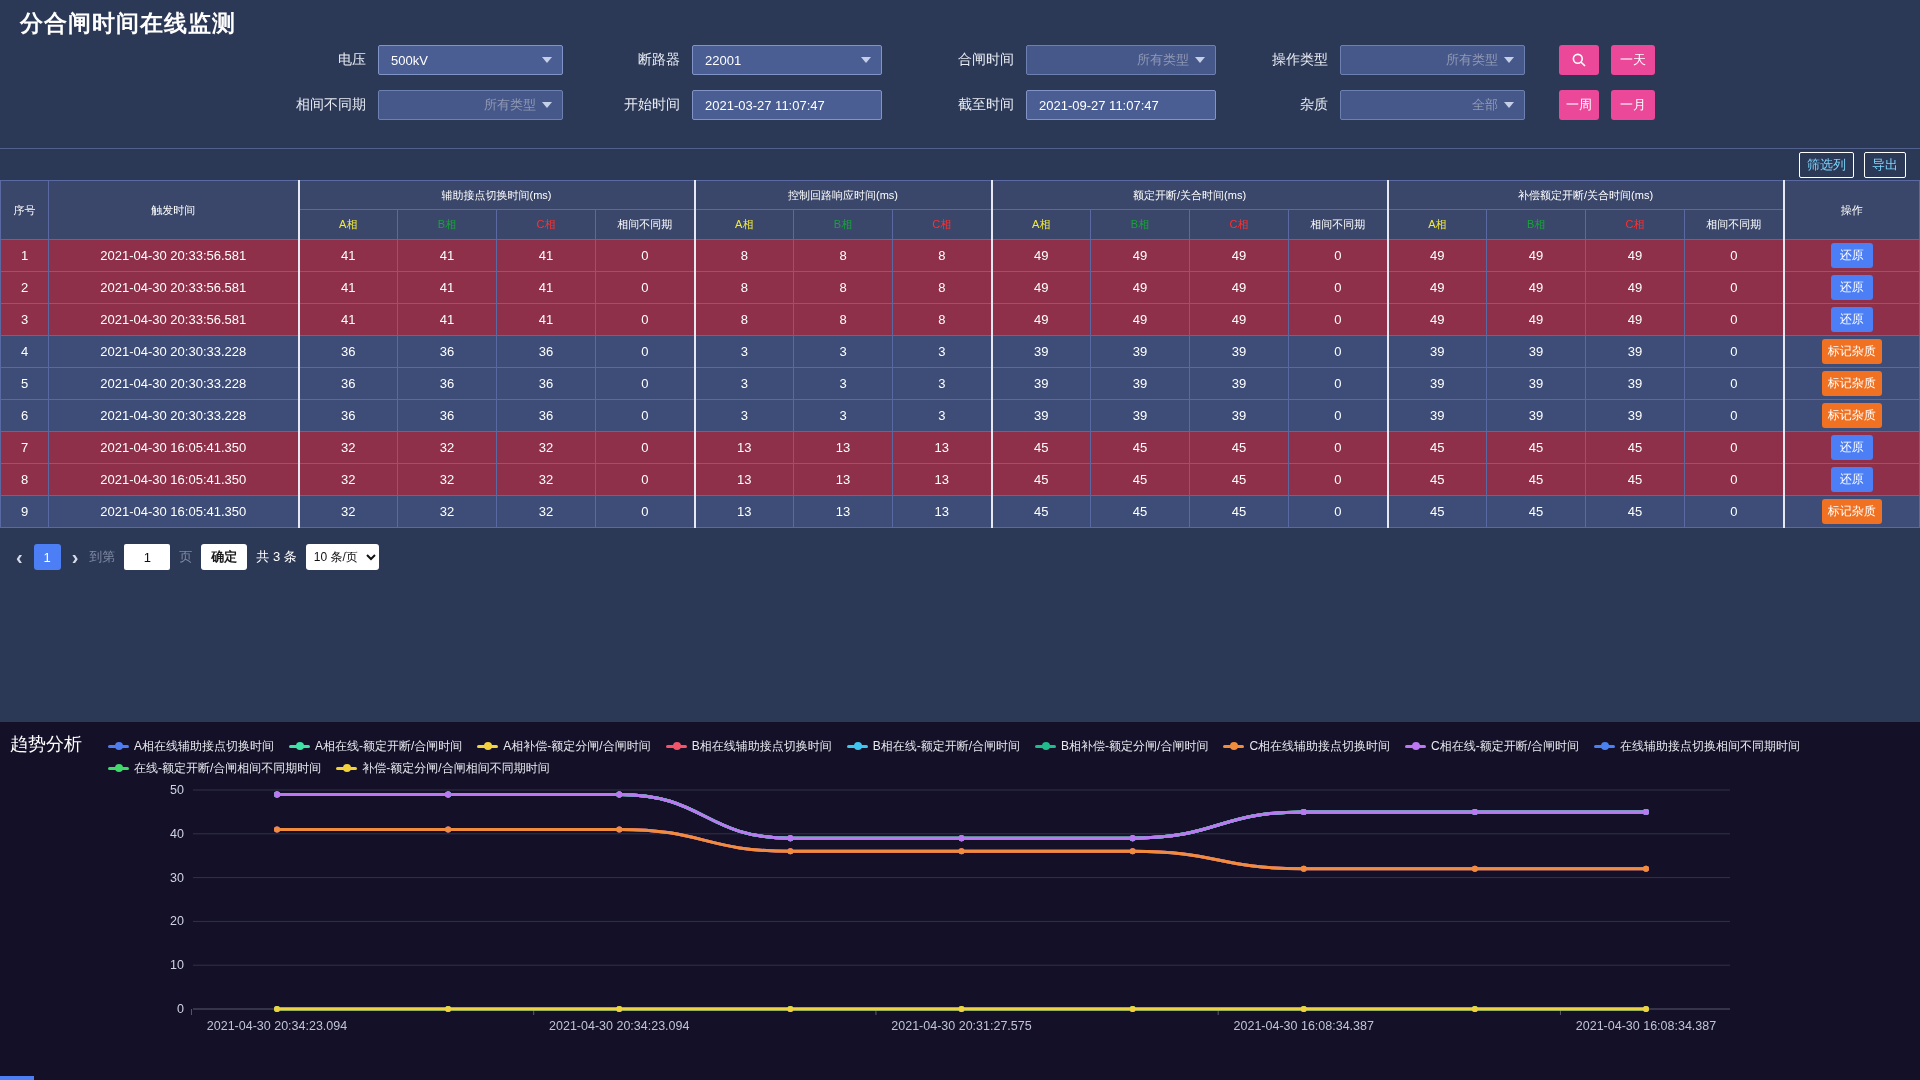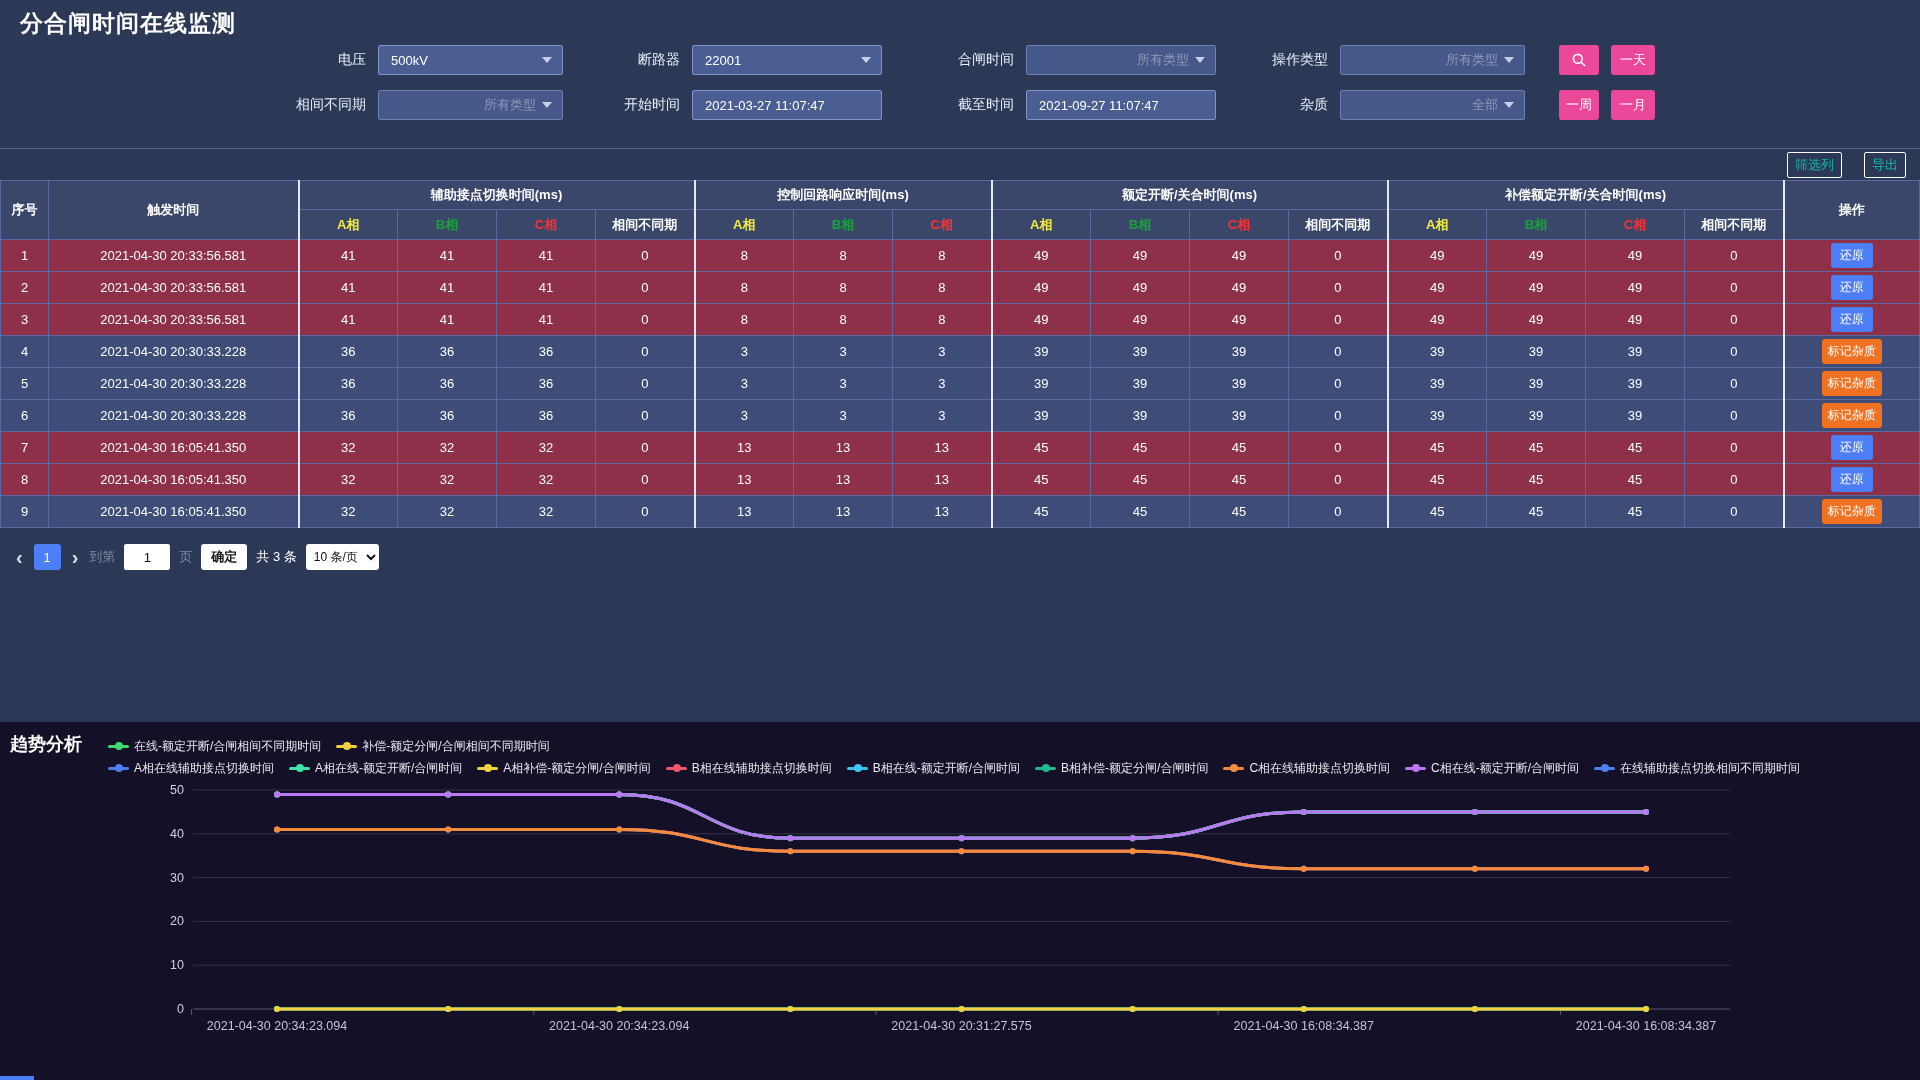--- a/index.html
+++ b/index.html
@@ -25,25 +25,25 @@
     border-top:6px solid #c6cfe8; margin-left:6px; }
   .fbtn { height:30px; background:#ec4899; border:none; border-radius:3px; color:#fff; font-size:13px;
     display:flex; align-items:center; justify-content:center; cursor:pointer;
     font-family:"Liberation Sans","DejaVu Sans",sans-serif; }
   .fbtn.icon { width:40px; justify-self:end; }
   .fbtn.word { width:44px; }
   .fbtn.w40 { width:40px; justify-self:end; }
   
   .table-wrap { position:absolute; left:0; top:148px; width:1920px; border-top:1px solid #51608c; }
   .tbl-toolbar { height:31px; display:flex; justify-content:flex-end; align-items:center; gap:10px; padding-right:14px; }
-  .tb-btn { background:transparent; border:1px solid #ffffff; border-radius:2px; color:#14b8a6; font-size:13px;
-    padding:3px 7px; cursor:pointer; font-family:"Liberation Sans","DejaVu Sans",sans-serif;margin-left:12px; }
+  .tb-btn { background:transparent; border:1px solid #ffffff; border-radius:2px; color:#7dd3fc; font-size:13px;
+    padding:3px 7px; cursor:pointer; font-family:"Liberation Sans","DejaVu Sans",sans-serif; }
   table { width:1920px; border-collapse:collapse; table-layout:fixed; }
   th, td { border:1px solid #5a69a2; text-align:center; color:#fff; overflow:hidden; white-space:nowrap; }
-  thead th { background:#3a476a; font-size:13px; font-weight:bold; }
+  thead th { background:#3a476a; font-size:11px; font-weight:normal; }
   thead tr.grp th { height:29px; }
   thead tr.sub th { height:30px; }
   tbody td { height:32px; font-size:13px; }
   tr.marked td { background:#8e3049; }
   tr.normal td { background:#3e4d77; }
   .sep { border-left:2px solid #e6e9f4 !important; }
   .act-btn { border:none; border-radius:3px; color:#fff; font-size:12px; padding:4px 9px; cursor:pointer;
     font-family:"Liberation Sans","DejaVu Sans",sans-serif;text-align:center; }
   .act-restore { background:#4c7ef5; }
   .act-mark { background:#f07122; padding:4px 6px; }
@@ -56,21 +56,21 @@
   .pg-grey { color:#7e88a3; font-size:13px; }
   .pg-input { width:46px; height:26px; border:none; border-radius:2px; text-align:center; font-size:13px;
     color:#111; background:#fff; font-family:"Liberation Sans","DejaVu Sans",sans-serif; }
   .pg-ok { height:26px; background:#fff; color:#1a1a1a; font-weight:bold; font-size:13px; border:none;
     border-radius:3px; padding:0 10px; cursor:pointer; font-family:"Liberation Sans","DejaVu Sans",sans-serif; }
   .pg-total { color:#fff; font-size:13px; }
   .pg-size { height:26px; border:none; border-radius:3px; font-size:12px; padding:0 4px; color:#111;
     background:#fff; font-family:"Liberation Sans","DejaVu Sans",sans-serif; }
   
   .chart-sec { position:absolute; left:0; top:722px; width:1920px; height:358px; background:#131027; }
-  .trend-title { position:absolute; left:10px; top:10px; font-size:18px; font-weight:bold; color:#fff; }
+  .trend-title { position:absolute; left:10px; top:10px; font-size:18px; font-weight:normal; color:#fff; }
   .legend { position:absolute; left:108px; top:13px; }
   .lgd-row { display:flex; align-items:center; gap:15px; height:22px; }
   .lgd-item { display:inline-flex; align-items:center; gap:5px; cursor:pointer; }
   .lgd-mark { position:relative; width:21px; height:3px; border-radius:2px; }
   .lgd-dot { position:absolute; left:7px; top:-2.5px; width:8px; height:8px; border-radius:50%; }
   .lgd-txt { font-size:12px; color:#e8eaf0; white-space:nowrap; }
   #trend-svg { position:absolute; left:0; top:28px; }
   .hscroll { position:absolute; left:0; bottom:0; width:34px; height:4px; background:#4c7ef5; }
 </style>
 </head>
@@ -379,88 +379,88 @@
   <button class="pg-ok">确定</button>
   <span class="pg-total">共 3 条</span>
   <select class="pg-size">
     <option>10 条/页</option>
   </select>
 </div>
 
 <div class="chart-sec">
   <div class="trend-title">趋势分析</div>
   <div class="legend">
+    <div class="lgd-row" id="lgd-row1">
+        <span class="lgd-item">
+          <span class="lgd-mark" style="background:#4e7df2">
+            <span class="lgd-dot" style="background:#4e7df2"></span>
+          </span>
+          <span class="lgd-txt">A相在线辅助接点切换时间</span>
+        </span>
+        <span class="lgd-item">
+          <span class="lgd-mark" style="background:#3fe3a8">
+            <span class="lgd-dot" style="background:#3fe3a8"></span>
+          </span>
+          <span class="lgd-txt">A相在线-额定开断/合闸时间</span>
+        </span>
+        <span class="lgd-item">
+          <span class="lgd-mark" style="background:#f2d23e">
+            <span class="lgd-dot" style="background:#f2d23e"></span>
+          </span>
+          <span class="lgd-txt">A相补偿-额定分闸/合闸时间</span>
+        </span>
+        <span class="lgd-item">
+          <span class="lgd-mark" style="background:#f2556a">
+            <span class="lgd-dot" style="background:#f2556a"></span>
+          </span>
+          <span class="lgd-txt">B相在线辅助接点切换时间</span>
+        </span>
+        <span class="lgd-item">
+          <span class="lgd-mark" style="background:#3ec6f0">
+            <span class="lgd-dot" style="background:#3ec6f0"></span>
+          </span>
+          <span class="lgd-txt">B相在线-额定开断/合闸时间</span>
+        </span>
+        <span class="lgd-item">
+          <span class="lgd-mark" style="background:#1fbd8e">
+            <span class="lgd-dot" style="background:#1fbd8e"></span>
+          </span>
+          <span class="lgd-txt">B相补偿-额定分闸/合闸时间</span>
+        </span>
+        <span class="lgd-item">
+          <span class="lgd-mark" style="background:#f28c3d">
+            <span class="lgd-dot" style="background:#f28c3d"></span>
+          </span>
+          <span class="lgd-txt">C相在线辅助接点切换时间</span>
+        </span>
+        <span class="lgd-item">
+          <span class="lgd-mark" style="background:#bc77f2">
+            <span class="lgd-dot" style="background:#bc77f2"></span>
+          </span>
+          <span class="lgd-txt">C相在线-额定开断/合闸时间</span>
+        </span>
+        <span class="lgd-item">
+          <span class="lgd-mark" style="background:#4a80f0">
+            <span class="lgd-dot" style="background:#4a80f0"></span>
+          </span>
+          <span class="lgd-txt">在线辅助接点切换相间不同期时间</span>
+        </span>
+      </div>
     <div class="lgd-row" id="lgd-row2">
         <span class="lgd-item">
           <span class="lgd-mark" style="background:#41d96b">
             <span class="lgd-dot" style="background:#41d96b"></span>
           </span>
           <span class="lgd-txt">在线-额定开断/合闸相间不同期时间</span>
         </span>
         <span class="lgd-item">
           <span class="lgd-mark" style="background:#f2d03e">
             <span class="lgd-dot" style="background:#f2d03e"></span>
           </span>
           <span class="lgd-txt">补偿-额定分闸/合闸相间不同期时间</span>
-        </span>
-      </div>
-    <div class="lgd-row" id="lgd-row1">
-        <span class="lgd-item">
-          <span class="lgd-mark" style="background:#4e7df2">
-            <span class="lgd-dot" style="background:#4e7df2"></span>
-          </span>
-          <span class="lgd-txt">A相在线辅助接点切换时间</span>
-        </span>
-        <span class="lgd-item">
-          <span class="lgd-mark" style="background:#3fe3a8">
-            <span class="lgd-dot" style="background:#3fe3a8"></span>
-          </span>
-          <span class="lgd-txt">A相在线-额定开断/合闸时间</span>
-        </span>
-        <span class="lgd-item">
-          <span class="lgd-mark" style="background:#f2d23e">
-            <span class="lgd-dot" style="background:#f2d23e"></span>
-          </span>
-          <span class="lgd-txt">A相补偿-额定分闸/合闸时间</span>
-        </span>
-        <span class="lgd-item">
-          <span class="lgd-mark" style="background:#f2556a">
-            <span class="lgd-dot" style="background:#f2556a"></span>
-          </span>
-          <span class="lgd-txt">B相在线辅助接点切换时间</span>
-        </span>
-        <span class="lgd-item">
-          <span class="lgd-mark" style="background:#3ec6f0">
-            <span class="lgd-dot" style="background:#3ec6f0"></span>
-          </span>
-          <span class="lgd-txt">B相在线-额定开断/合闸时间</span>
-        </span>
-        <span class="lgd-item">
-          <span class="lgd-mark" style="background:#1fbd8e">
-            <span class="lgd-dot" style="background:#1fbd8e"></span>
-          </span>
-          <span class="lgd-txt">B相补偿-额定分闸/合闸时间</span>
-        </span>
-        <span class="lgd-item">
-          <span class="lgd-mark" style="background:#f28c3d">
-            <span class="lgd-dot" style="background:#f28c3d"></span>
-          </span>
-          <span class="lgd-txt">C相在线辅助接点切换时间</span>
-        </span>
-        <span class="lgd-item">
-          <span class="lgd-mark" style="background:#bc77f2">
-            <span class="lgd-dot" style="background:#bc77f2"></span>
-          </span>
-          <span class="lgd-txt">C相在线-额定开断/合闸时间</span>
-        </span>
-        <span class="lgd-item">
-          <span class="lgd-mark" style="background:#4a80f0">
-            <span class="lgd-dot" style="background:#4a80f0"></span>
-          </span>
-          <span class="lgd-txt">在线辅助接点切换相间不同期时间</span>
         </span>
       </div>
   </div>
   <svg id="trend-svg" width="1920" height="330">
       <line x1="193" y1="259" x2="1730" y2="259" stroke="#5b5970" stroke-width="1"></line>
       <text x="184" y="263" text-anchor="end" fill="#cfd3e2" font-size="12.5" font-family="&quot;Liberation Sans&quot;,&quot;DejaVu Sans&quot;,sans-serif">0</text>
       <line x1="193" y1="215.2" x2="1730" y2="215.2" stroke="#353248" stroke-width="1"></line>
       <text x="184" y="219.2" text-anchor="end" fill="#cfd3e2" font-size="12.5" font-family="&quot;Liberation Sans&quot;,&quot;DejaVu Sans&quot;,sans-serif">10</text>
       <line x1="193" y1="171.39999999999998" x2="1730" y2="171.39999999999998" stroke="#353248" stroke-width="1"></line>
       <text x="184" y="175.39999999999998" text-anchor="end" fill="#cfd3e2" font-size="12.5" font-family="&quot;Liberation Sans&quot;,&quot;DejaVu Sans&quot;,sans-serif">20</text>

